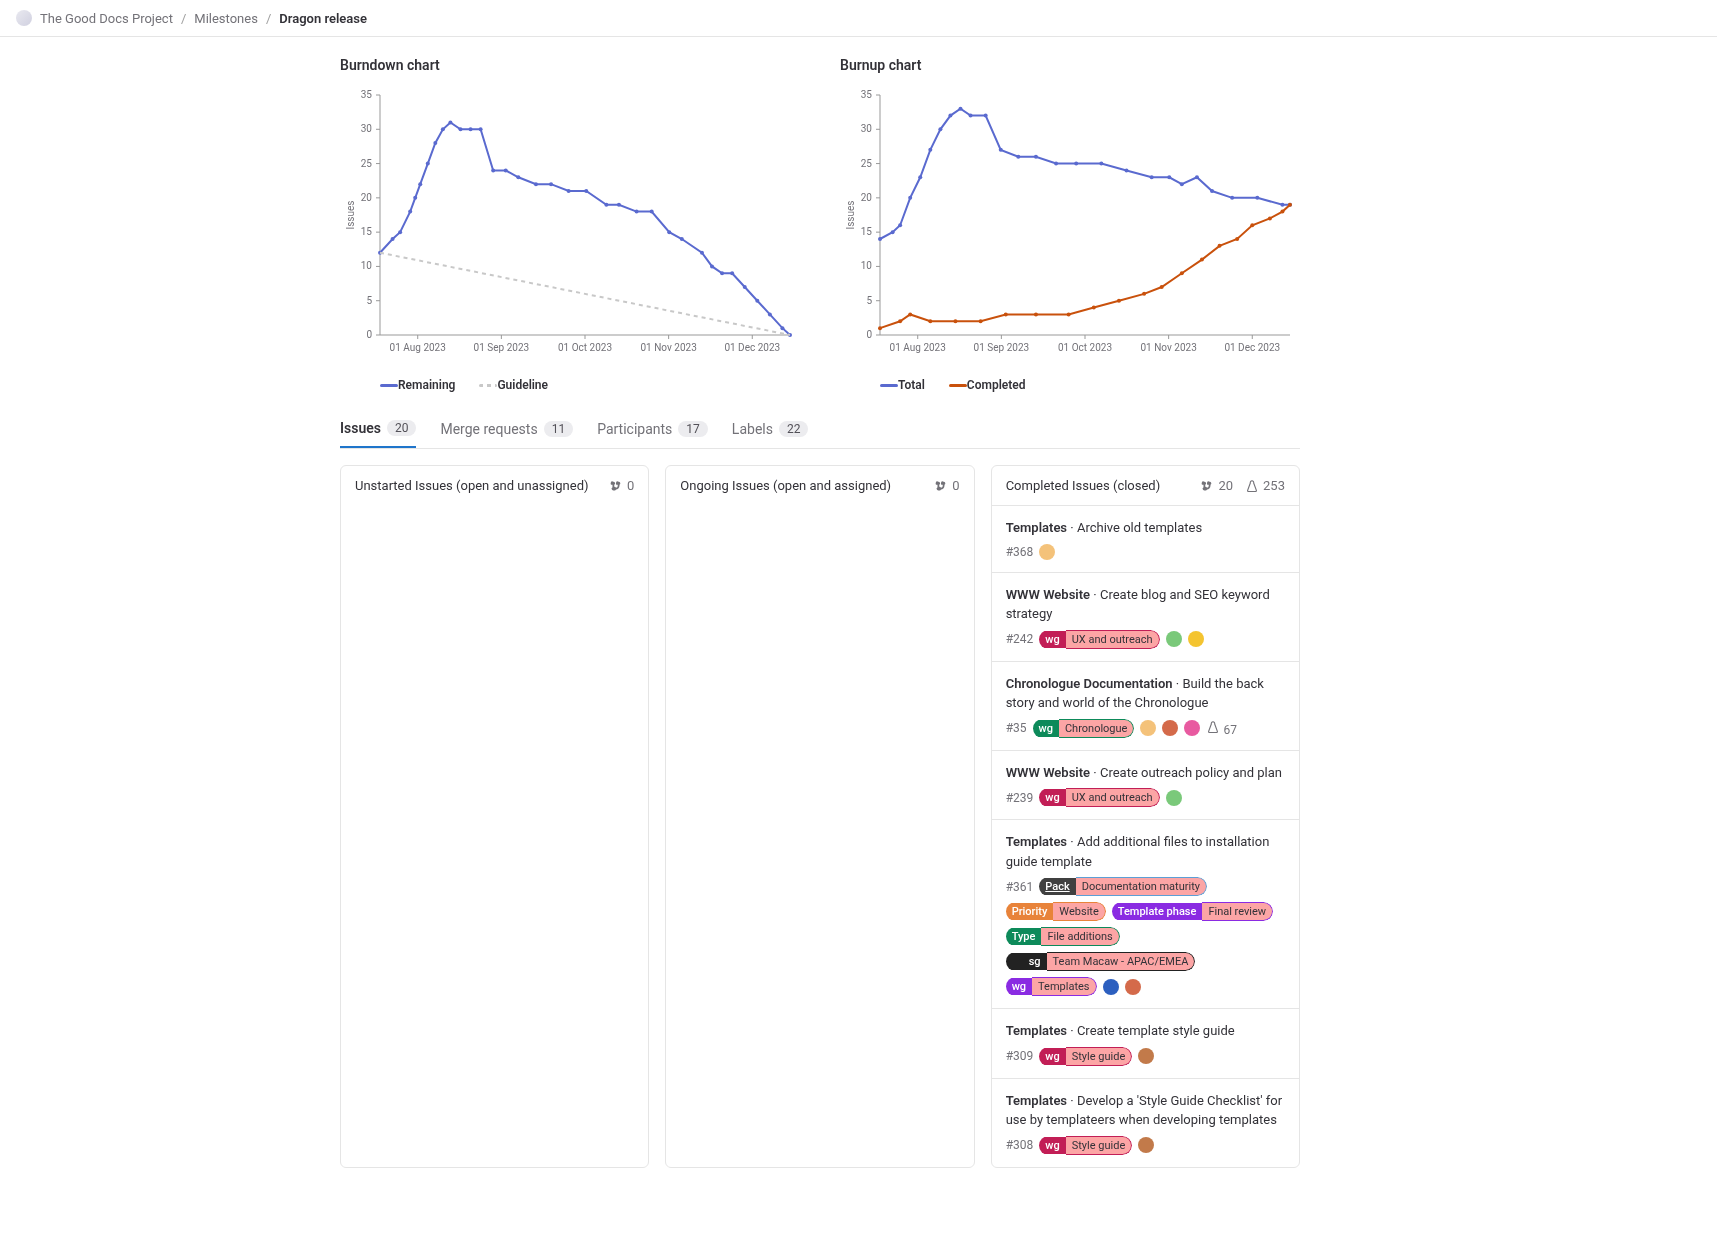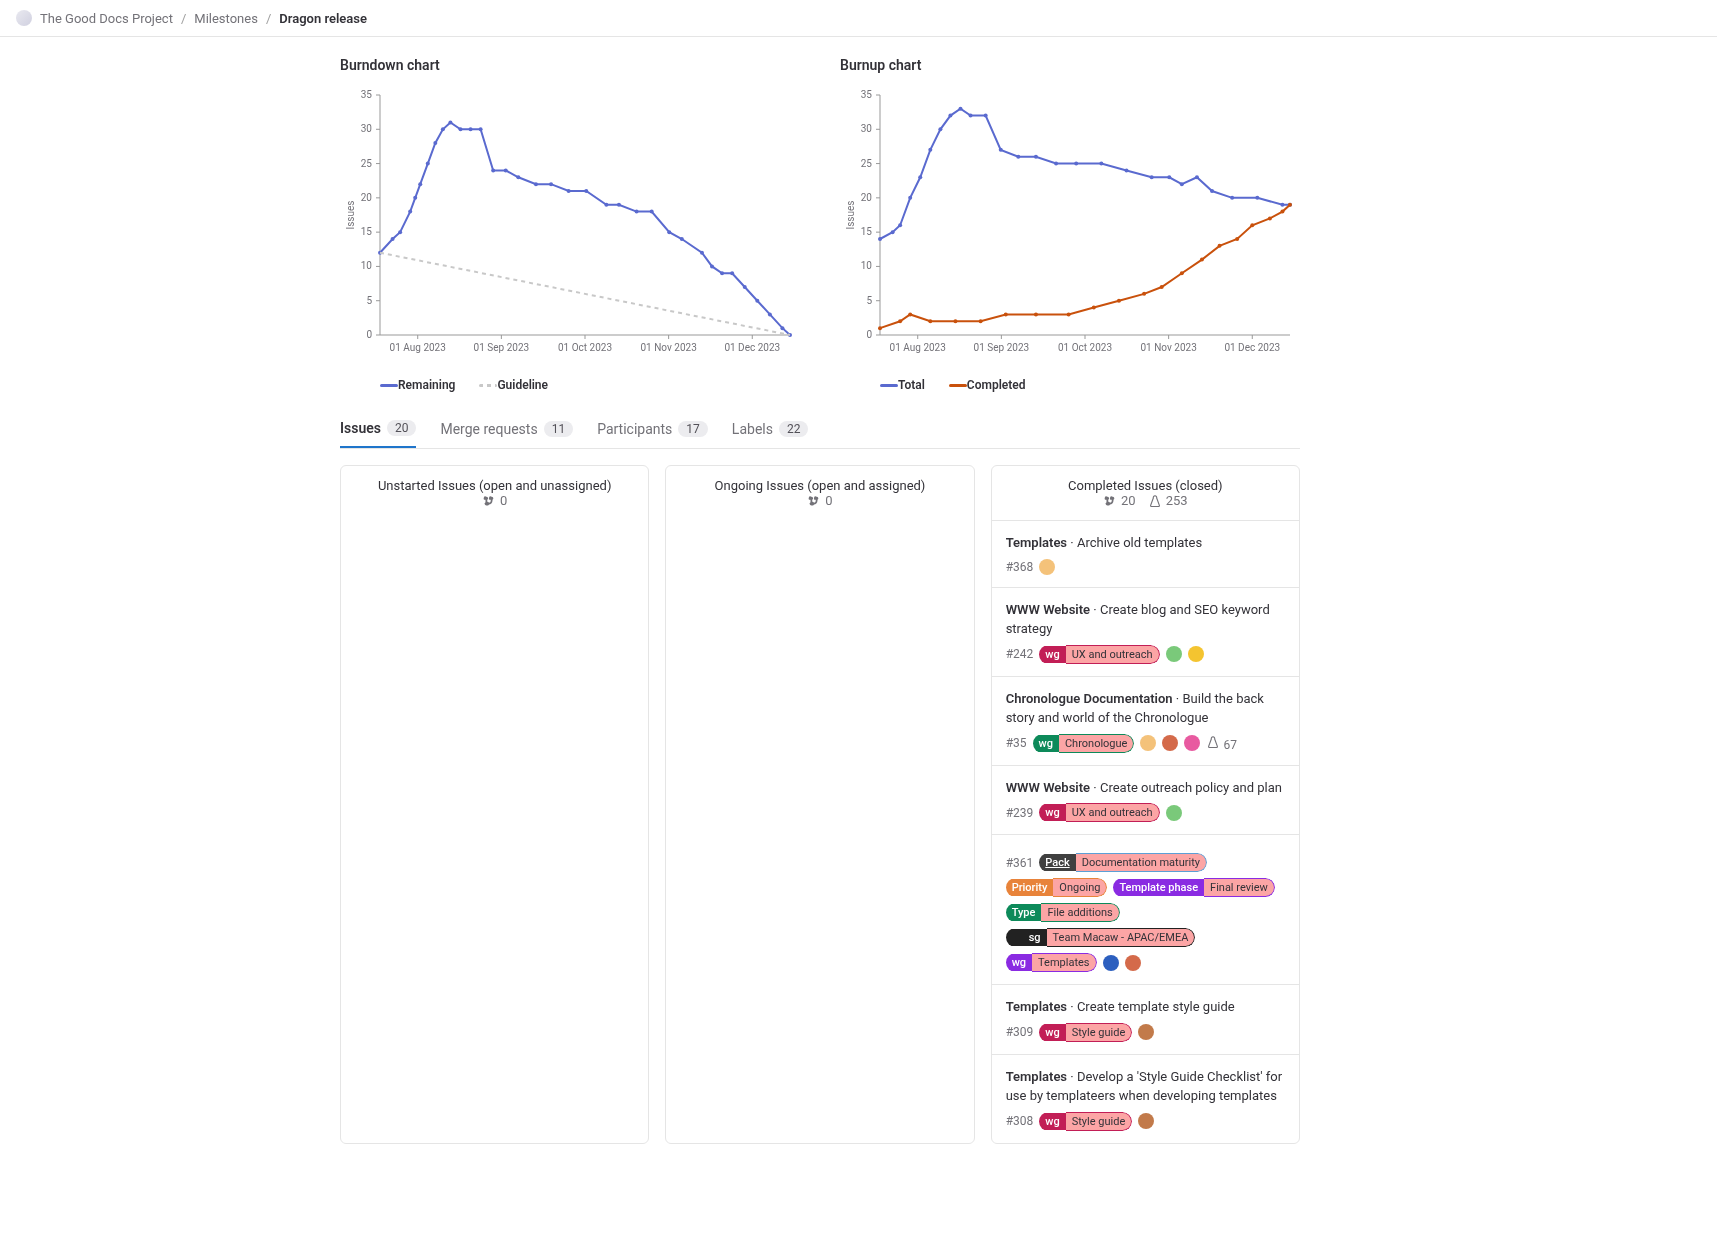--- a/index.html
+++ b/index.html
@@ -96,26 +96,25 @@
     margin-top: 16px;
   }
   .col {
     flex: 1;
     border: 1px solid #e5e5e5;
     border-radius: 6px;
     background: #fff;
   }
   .col-header {
     display: flex;
-    align-items: center;
+    align-items: flex-end;
     justify-content: space-between;
     padding: 12px 14px;
     font-size: 13px;
     color: #333238;
-    flex-direction: column;
   }
   .col-header .meta {
     display: flex;
     gap: 12px;
     align-items: center;
     color: #737278;
     font-size: 13px;
   }
   .col-header .meta .mitem { display:flex; align-items:center; gap:4px; }
   .icon-mr, .icon-weight { width:14px; height:14px; display:inline-block; }
@@ -467,29 +466,30 @@
             <div class="issue-meta">
               <span class="ref">#239</span>
               <span class="label-pill">
                 <span class="scope" style="background: rgb(194, 30, 86);">wg</span>
                 <span class="val" style="border-color: rgb(194, 30, 86);">UX and outreach</span>
               </span>
               <span class="avatar" style="background: rgb(122, 201, 122);"></span>
             </div>
           </div>
           <div class="issue">
+            <div class="issue-title"><span class="proj">Templates</span> · Add additional files to installation guide template</div>
             <div class="issue-meta">
               <span class="ref">#361</span>
               <span class="label-pill">
                 <span class="scope" style="background: #404040; text-decoration: underline;">Pack</span>
                 <span class="val" style="border-color: rgb(92, 159, 214);">Documentation maturity</span>
               </span>
               <span class="label-pill">
                 <span class="scope" style="background: rgb(232, 131, 58);">Priority</span>
-                <span class="val" style="border-color: rgb(232, 131, 58);">Ongoing</span>
+                <span class="val" style="border-color: rgb(232, 131, 58);">Website</span>
               </span>
               <span class="label-pill">
                 <span class="scope" style="background: rgb(138, 43, 226);">Template phase</span>
                 <span class="val" style="border-color: rgb(138, 43, 226);">Final review</span>
               </span>
               <span class="label-pill">
                 <span class="scope" style="background: rgb(13, 138, 90);">Type</span>
                 <span class="val" style="border-color: rgb(13, 138, 90);">File additions</span>
               </span>
               <span class="label-pill">

